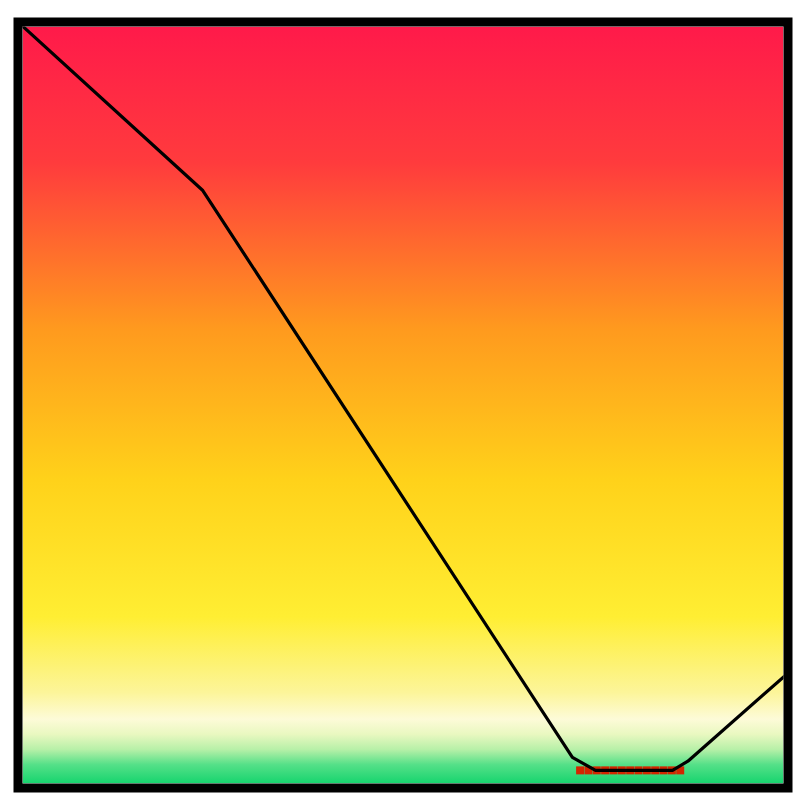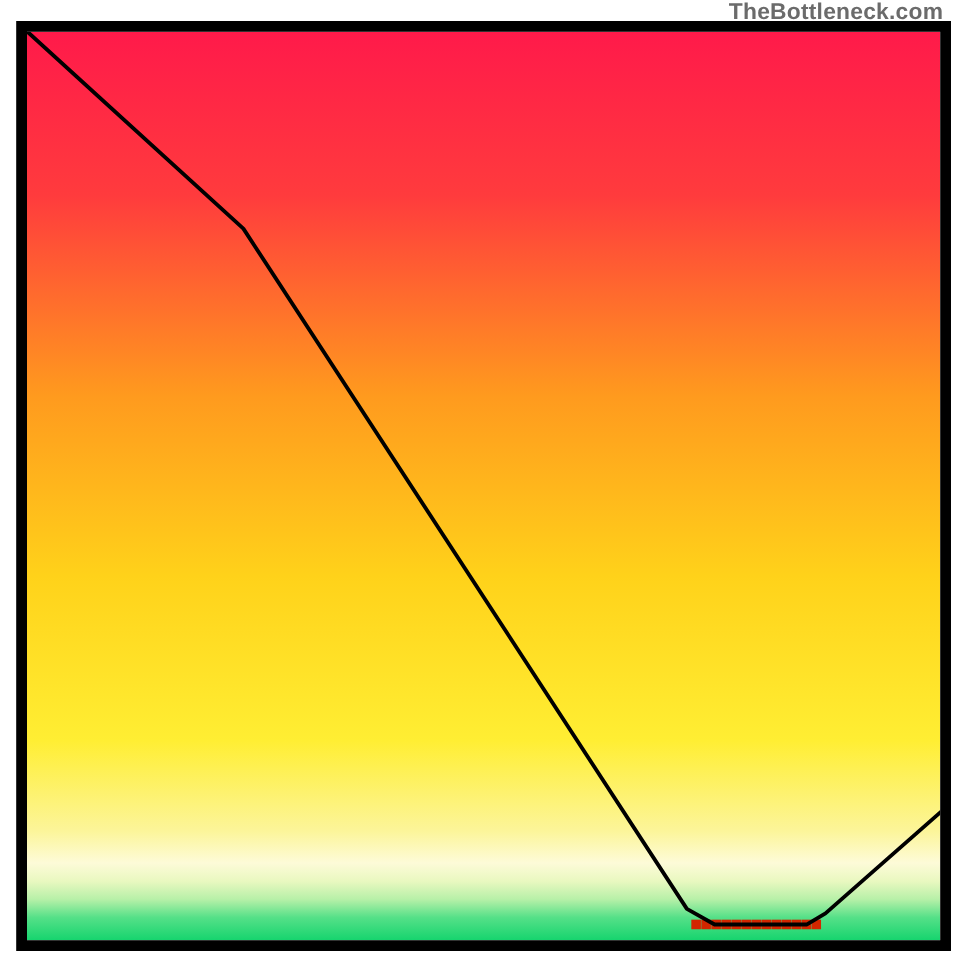--- a/index.html
+++ b/index.html
@@ -29,21 +29,20 @@
   svg {
     position: absolute;
     left: 0;
     top: 0;
   }
 </style>
 </head>
 <body>
 
 <div class="stage">
-  <div class="watermark">TheBottleneck.com</div>
 
   <svg id="chart-svg" width="800" height="800" viewBox="0 0 800 800">
     <defs>
       <linearGradient id="bg-grad" x1="0" y1="0" x2="0" y2="1">
           <stop offset="0.00%" stop-color="#ff1a4a"></stop>
           <stop offset="18.00%" stop-color="#ff3b3d"></stop>
           <stop offset="40.00%" stop-color="#ff9a1e"></stop>
           <stop offset="60.00%" stop-color="#ffd21a"></stop>
           <stop offset="78.00%" stop-color="#ffee33"></stop>
           <stop offset="88.00%" stop-color="#fcf59a"></stop>

